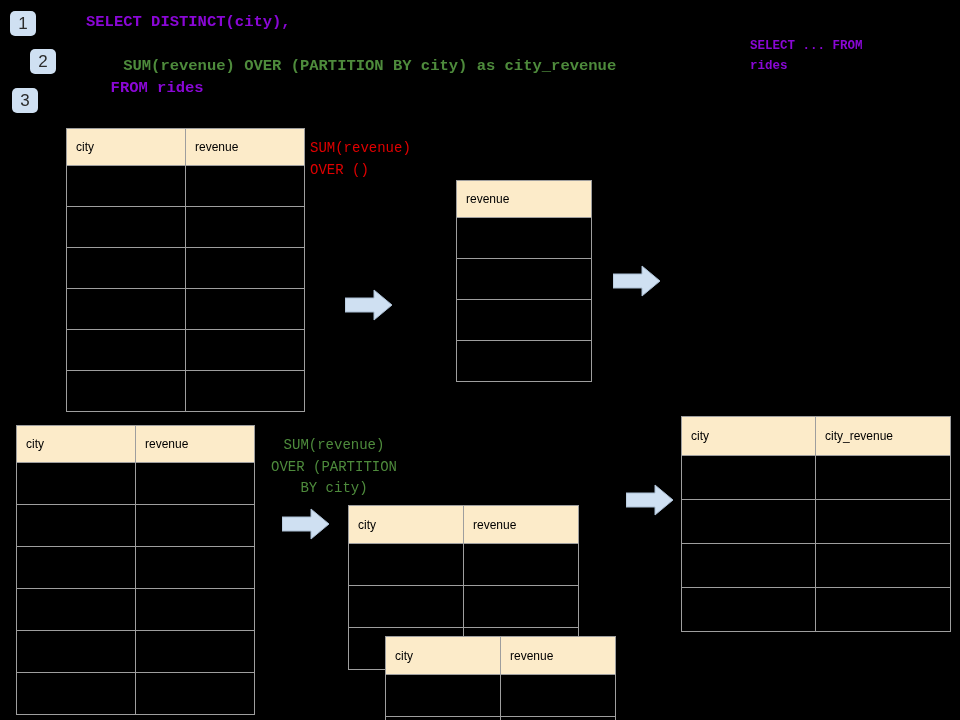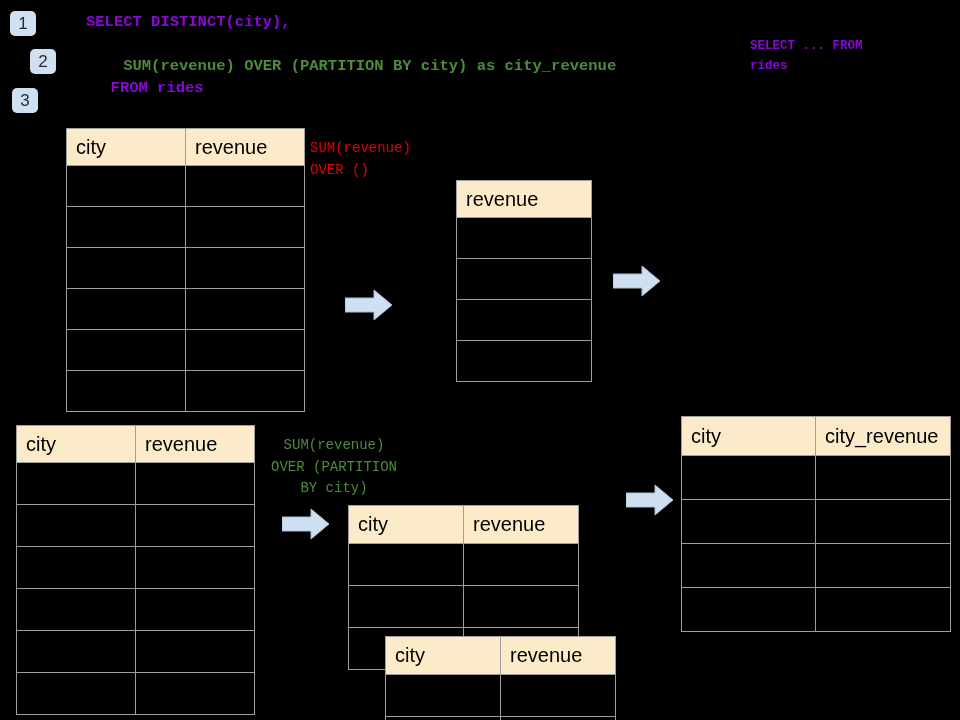--- a/index.html
+++ b/index.html
@@ -77,21 +77,21 @@
     border: 1px solid #9e9e9e;
     padding: 0;
     margin: 0;
     background: #000000;
   }
   .tbl th {
     background: #fcebc9;
     color: #000000;
     font-family: "Liberation Sans", sans-serif;
     font-weight: normal;
-    font-size: 20px;
+    font-size: 12px;
     text-align: left;
     padding: 0 0 0 9px;
     vertical-align: middle;
   }
 
   
   .arrow {
     position: absolute;
   }
 </style>

